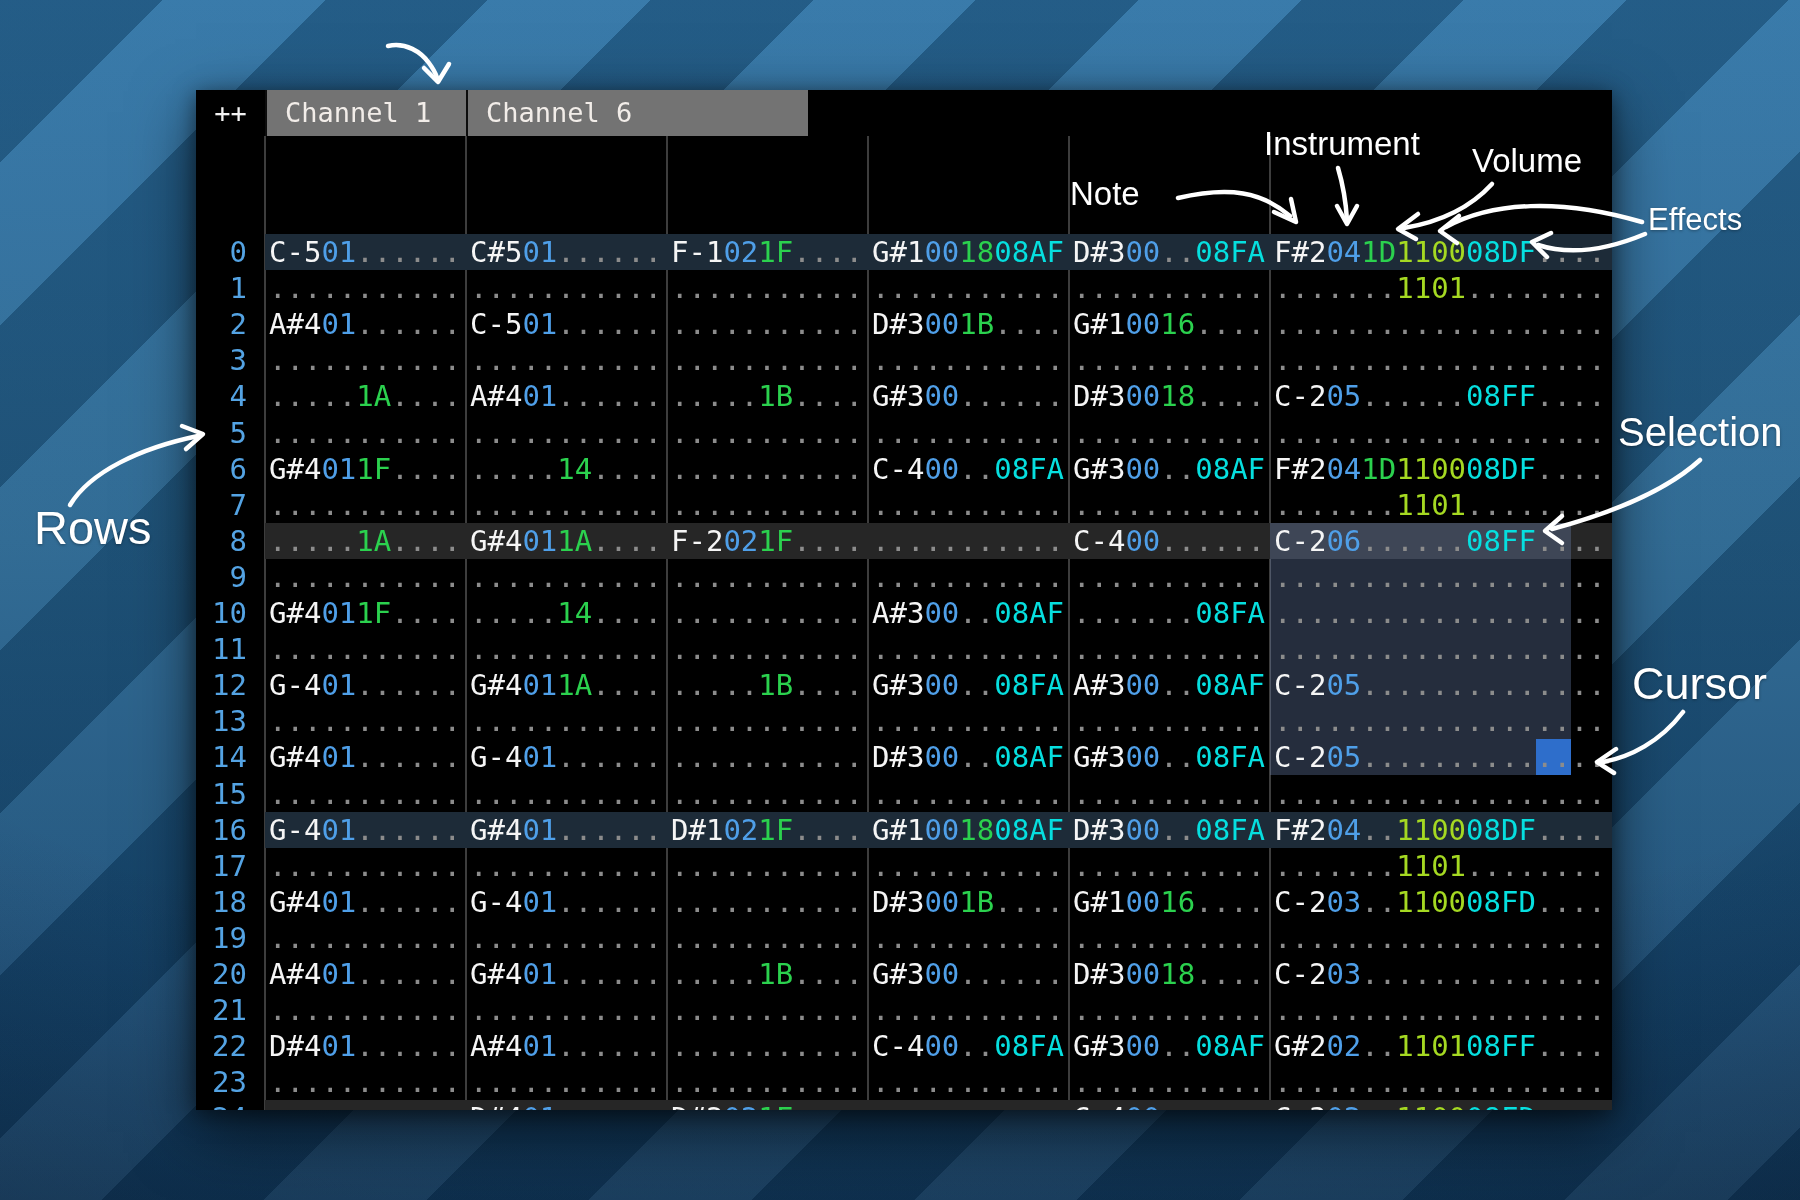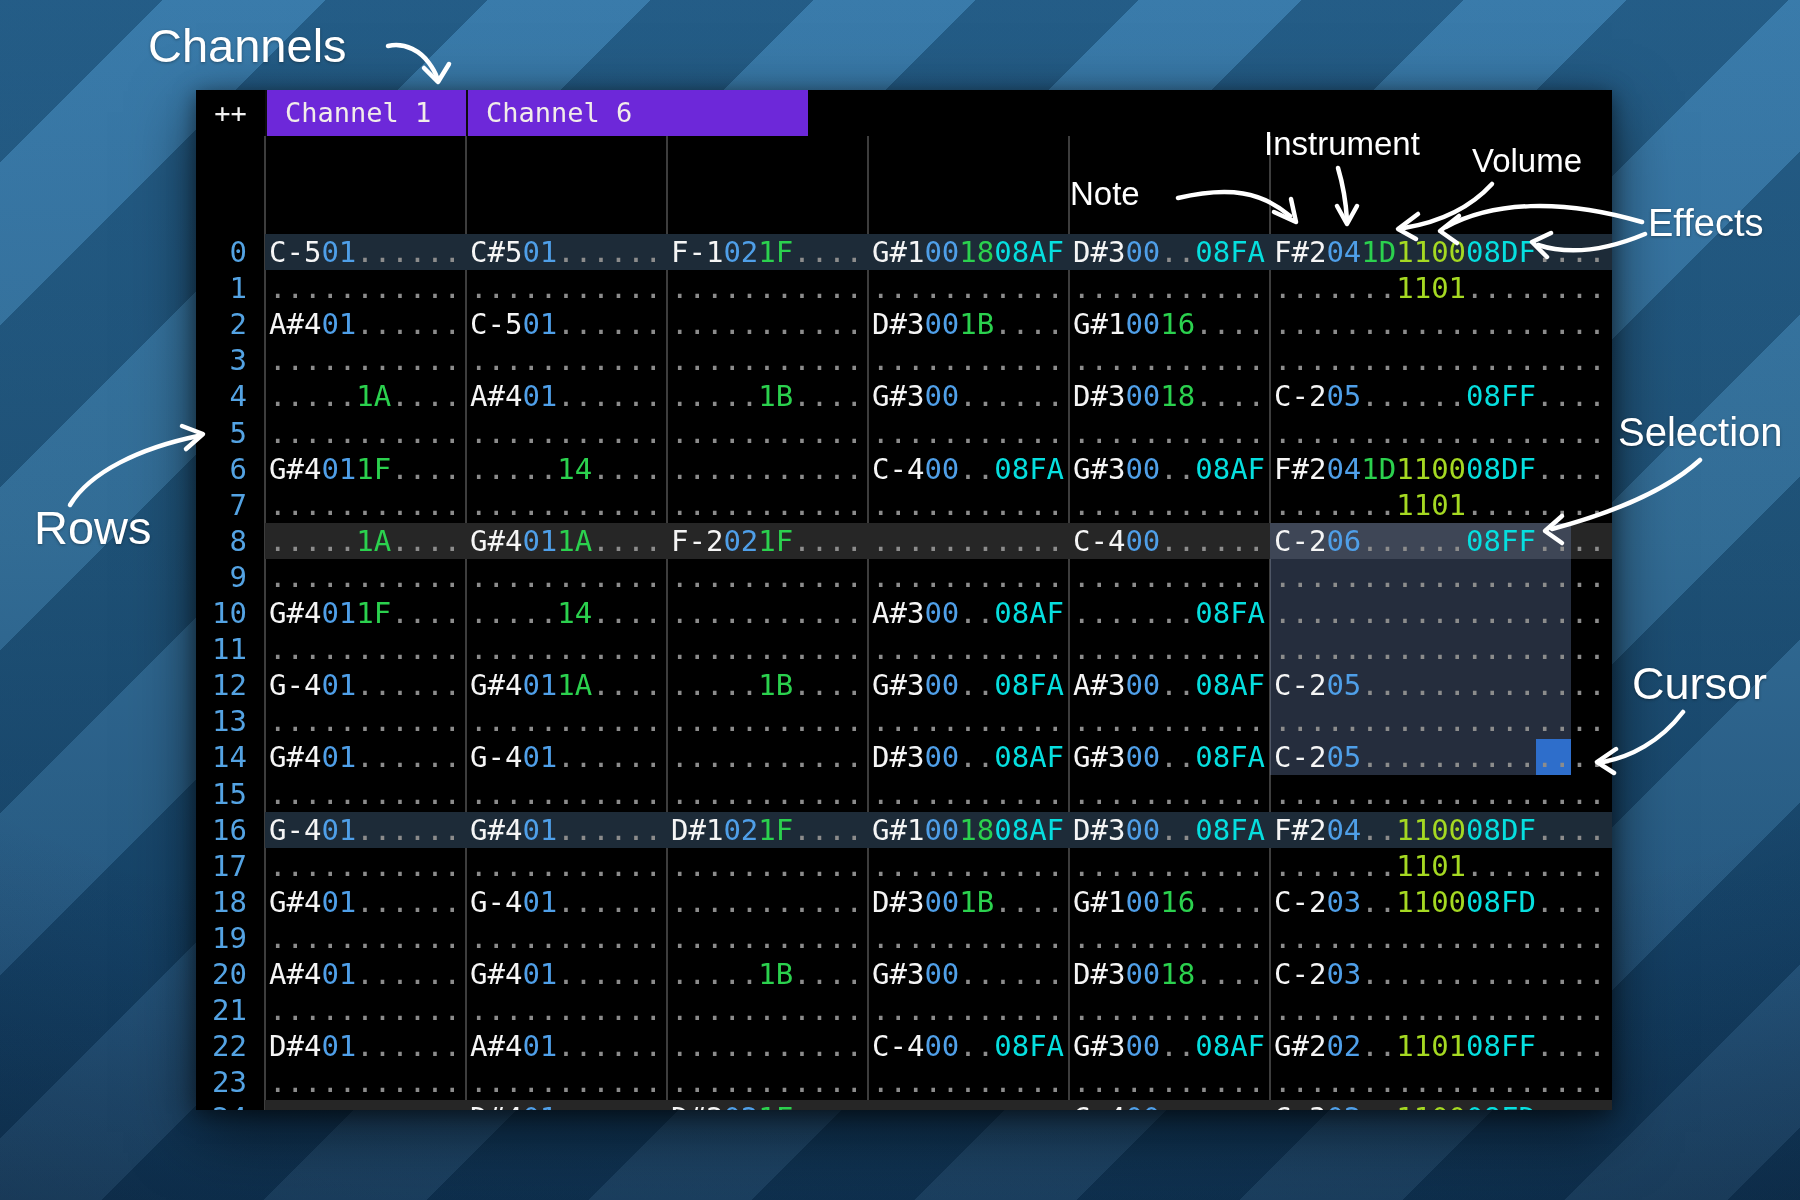--- a/index.html
+++ b/index.html
@@ -6,42 +6,42 @@
   .stage{position:relative;width:1800px;height:1200px;overflow:hidden;
     background:
       radial-gradient(130% 95% at 50% 30%, rgba(0,0,0,0) 55%, rgba(2,10,28,0.38) 100%),
       repeating-linear-gradient(135deg, rgba(8,32,54,0.28) 0 115px, rgba(255,255,255,0.05) 115px 230px),
       linear-gradient(180deg,#2f74a6 0%,#27648f 45%,#1a4e78 80%,#143f63 100%);
     font-family:"DejaVu Sans Mono", monospace;}
   .window{position:absolute;left:196px;top:90px;width:1416px;height:1020px;background:#000;
     box-shadow:0 22px 60px rgba(0,0,0,0.55), 0 4px 20px rgba(0,0,0,0.5);overflow:hidden;}
   .header{position:absolute;left:0;top:0;height:46px;width:100%;display:flex;}
   .hcorner{width:69px;height:46px;background:#000;color:#f2f2f2;font-size:27px;line-height:46px;text-align:center;flex:0 0 auto;}
-  .hcell{height:54px;background:#6d28d9;color:#f2ede9;font-size:27px;line-height:46px;
+  .hcell{height:54px;background:#737373;color:#f2ede9;font-size:27px;line-height:46px;
     padding-left:18px;box-sizing:border-box;border-left:2px solid #0d0d0d;flex:0 0 auto;}
   .hw{width:201px;} .hw6{width:342px;}
   .patarea{position:absolute;left:0;top:46px;width:1416px;height:974px;background:#000;}
   .vsep{position:absolute;top:0;bottom:0;width:2px;background:#3d3d3d;}
   .prow{position:absolute;left:0;width:1416px;height:36.1px;font-size:29px;line-height:36px;white-space:pre;}
   .rowbg{position:absolute;left:69px;right:0;top:0;bottom:0;}
   .hl-blue .rowbg{background:#1d2b38;}
   .hl-gray .rowbg{background:#262626;}
   .rn{position:absolute;left:0;width:51px;text-align:right;color:#54a3e3;z-index:4;}
   .cell{position:absolute;top:0;z-index:4;}
   .tn{color:#f5f5f5;} .ti{color:#4f9fe8;} .tv{color:#2bd14e;}
   .fx-cyan{color:#06dfdf;} .fx-lime{color:#a5d922;} .td{color:#8c8c8c;}
   .selection{position:absolute;background:rgba(115,140,190,0.32);z-index:2;}
   .cursor{position:absolute;background:#2e6ecb;z-index:3;}
   .anno{position:absolute;color:#ffffff;font-family:"Liberation Sans", sans-serif;z-index:10;
     text-shadow:0 1px 3px rgba(0,0,0,0.35);}
   .a-channels{left:148px;top:18px;font-size:47px;}
   .a-note{left:1070px;top:175px;font-size:33px;}
   .a-instrument{left:1264px;top:125px;font-size:33px;}
   .a-volume{left:1472px;top:142px;font-size:33px;}
-  .a-effects{left:1648px;top:202px;font-size:38px;}
+  .a-effects{left:1648px;top:202px;font-size:31px;}
   .a-rows{left:34px;top:500px;font-size:47px;}
   .a-selection{left:1618px;top:410px;font-size:40px;}
   .a-cursor{left:1632px;top:658px;font-size:45px;}
   .arrows{position:absolute;left:0;top:0;width:1800px;height:1200px;pointer-events:none;z-index:9;}
 </style>
 </head>
 <body>
 
 <div class="stage">
 
@@ -81,21 +81,20 @@
         <div class="prow" style="top: 747.8px;"><div class="rowbg"></div><span class="rn">18</span><span class="cell" style="left:73px"><span class="tn">G#4</span><span class="ti">01</span><span class="td">..</span><span class="td">....</span></span><span class="cell" style="left:274px"><span class="tn">G-4</span><span class="ti">01</span><span class="td">..</span><span class="td">....</span></span><span class="cell" style="left:475px"><span class="td">...</span><span class="td">..</span><span class="td">..</span><span class="td">....</span></span><span class="cell" style="left:676px"><span class="tn">D#3</span><span class="ti">00</span><span class="tv">1B</span><span class="td">....</span></span><span class="cell" style="left:877px"><span class="tn">G#1</span><span class="ti">00</span><span class="tv">16</span><span class="td">....</span></span><span class="cell" style="left:1078px"><span class="tn">C-2</span><span class="ti">03</span><span class="td">..</span><span class="fx-lime">1100</span><span class="fx-cyan">08FD</span><span class="td">....</span></span></div>
         <div class="prow" style="top: 783.9px;"><div class="rowbg"></div><span class="rn">19</span><span class="cell" style="left:73px"><span class="td">...</span><span class="td">..</span><span class="td">..</span><span class="td">....</span></span><span class="cell" style="left:274px"><span class="td">...</span><span class="td">..</span><span class="td">..</span><span class="td">....</span></span><span class="cell" style="left:475px"><span class="td">...</span><span class="td">..</span><span class="td">..</span><span class="td">....</span></span><span class="cell" style="left:676px"><span class="td">...</span><span class="td">..</span><span class="td">..</span><span class="td">....</span></span><span class="cell" style="left:877px"><span class="td">...</span><span class="td">..</span><span class="td">..</span><span class="td">....</span></span><span class="cell" style="left:1078px"><span class="td">...</span><span class="td">..</span><span class="td">..</span><span class="td">....</span><span class="td">....</span><span class="td">....</span></span></div>
         <div class="prow" style="top: 820px;"><div class="rowbg"></div><span class="rn">20</span><span class="cell" style="left:73px"><span class="tn">A#4</span><span class="ti">01</span><span class="td">..</span><span class="td">....</span></span><span class="cell" style="left:274px"><span class="tn">G#4</span><span class="ti">01</span><span class="td">..</span><span class="td">....</span></span><span class="cell" style="left:475px"><span class="td">...</span><span class="td">..</span><span class="tv">1B</span><span class="td">....</span></span><span class="cell" style="left:676px"><span class="tn">G#3</span><span class="ti">00</span><span class="td">..</span><span class="td">....</span></span><span class="cell" style="left:877px"><span class="tn">D#3</span><span class="ti">00</span><span class="tv">18</span><span class="td">....</span></span><span class="cell" style="left:1078px"><span class="tn">C-2</span><span class="ti">03</span><span class="td">..</span><span class="td">....</span><span class="td">....</span><span class="td">....</span></span></div>
         <div class="prow" style="top: 856.1px;"><div class="rowbg"></div><span class="rn">21</span><span class="cell" style="left:73px"><span class="td">...</span><span class="td">..</span><span class="td">..</span><span class="td">....</span></span><span class="cell" style="left:274px"><span class="td">...</span><span class="td">..</span><span class="td">..</span><span class="td">....</span></span><span class="cell" style="left:475px"><span class="td">...</span><span class="td">..</span><span class="td">..</span><span class="td">....</span></span><span class="cell" style="left:676px"><span class="td">...</span><span class="td">..</span><span class="td">..</span><span class="td">....</span></span><span class="cell" style="left:877px"><span class="td">...</span><span class="td">..</span><span class="td">..</span><span class="td">....</span></span><span class="cell" style="left:1078px"><span class="td">...</span><span class="td">..</span><span class="td">..</span><span class="td">....</span><span class="td">....</span><span class="td">....</span></span></div>
         <div class="prow" style="top: 892.2px;"><div class="rowbg"></div><span class="rn">22</span><span class="cell" style="left:73px"><span class="tn">D#4</span><span class="ti">01</span><span class="td">..</span><span class="td">....</span></span><span class="cell" style="left:274px"><span class="tn">A#4</span><span class="ti">01</span><span class="td">..</span><span class="td">....</span></span><span class="cell" style="left:475px"><span class="td">...</span><span class="td">..</span><span class="td">..</span><span class="td">....</span></span><span class="cell" style="left:676px"><span class="tn">C-4</span><span class="ti">00</span><span class="td">..</span><span class="fx-cyan">08FA</span></span><span class="cell" style="left:877px"><span class="tn">G#3</span><span class="ti">00</span><span class="td">..</span><span class="fx-cyan">08AF</span></span><span class="cell" style="left:1078px"><span class="tn">G#2</span><span class="ti">02</span><span class="td">..</span><span class="fx-lime">1101</span><span class="fx-cyan">08FF</span><span class="td">....</span></span></div>
         <div class="prow" style="top: 928.3px;"><div class="rowbg"></div><span class="rn">23</span><span class="cell" style="left:73px"><span class="td">...</span><span class="td">..</span><span class="td">..</span><span class="td">....</span></span><span class="cell" style="left:274px"><span class="td">...</span><span class="td">..</span><span class="td">..</span><span class="td">....</span></span><span class="cell" style="left:475px"><span class="td">...</span><span class="td">..</span><span class="td">..</span><span class="td">....</span></span><span class="cell" style="left:676px"><span class="td">...</span><span class="td">..</span><span class="td">..</span><span class="td">....</span></span><span class="cell" style="left:877px"><span class="td">...</span><span class="td">..</span><span class="td">..</span><span class="td">....</span></span><span class="cell" style="left:1078px"><span class="td">...</span><span class="td">..</span><span class="td">..</span><span class="td">....</span><span class="td">....</span><span class="td">....</span></span></div>
         <div class="prow hl-gray" style="top: 964.4px;"><div class="rowbg"></div><span class="rn">24</span><span class="cell" style="left:73px"><span class="td">...</span><span class="td">..</span><span class="td">..</span><span class="td">....</span></span><span class="cell" style="left:274px"><span class="tn">D#4</span><span class="ti">01</span><span class="td">..</span><span class="td">....</span></span><span class="cell" style="left:475px"><span class="tn">D#2</span><span class="ti">02</span><span class="tv">1F</span><span class="td">....</span></span><span class="cell" style="left:676px"><span class="td">...</span><span class="td">..</span><span class="td">..</span><span class="td">....</span></span><span class="cell" style="left:877px"><span class="tn">C-4</span><span class="ti">00</span><span class="td">..</span><span class="td">....</span></span><span class="cell" style="left:1078px"><span class="tn">C-3</span><span class="ti">02</span><span class="td">..</span><span class="fx-lime">1100</span><span class="fx-cyan">08FD</span><span class="td">....</span></span></div>
       </div>
   </div>
 
-  <div class="anno a-channels">Channels</div>
   <div class="anno a-note">Note</div>
   <div class="anno a-instrument">Instrument</div>
   <div class="anno a-volume">Volume</div>
   <div class="anno a-effects">Effects</div>
   <div class="anno a-rows">Rows</div>
   <div class="anno a-selection">Selection</div>
   <div class="anno a-cursor">Cursor</div>
 
   <svg class="arrows" viewBox="0 0 1800 1200" fill="none" stroke="#ffffff" stroke-width="4.5" stroke-linecap="round" stroke-linejoin="round">
     <g>

